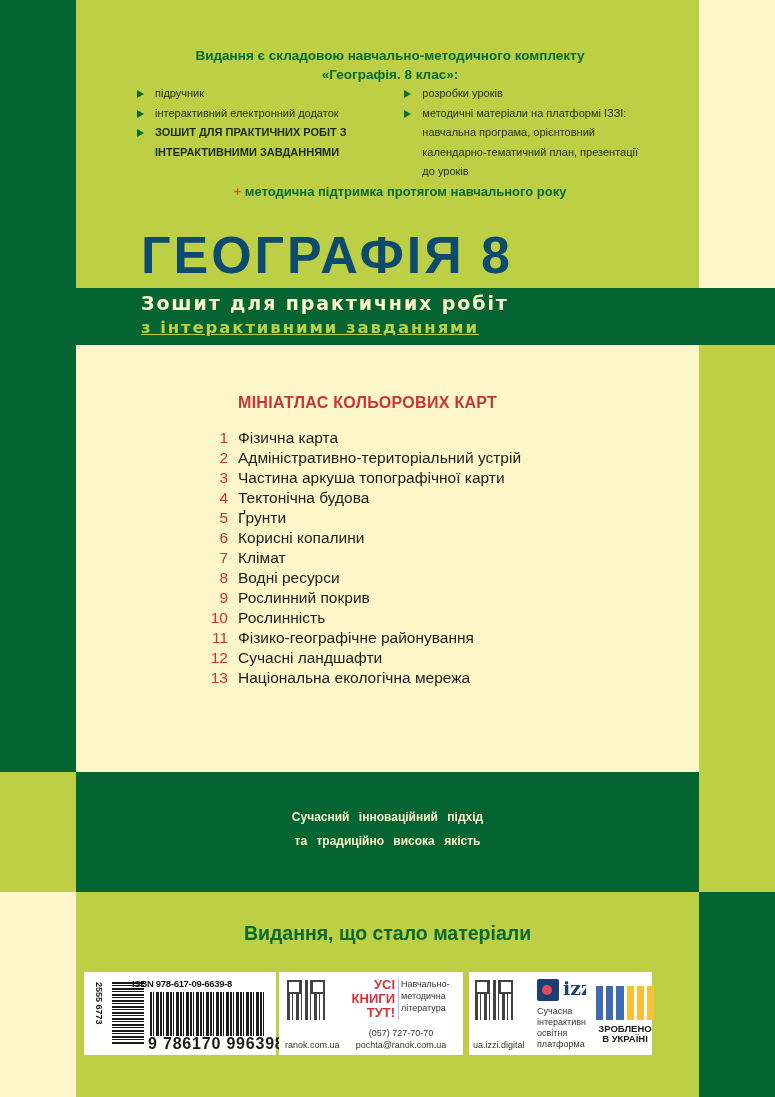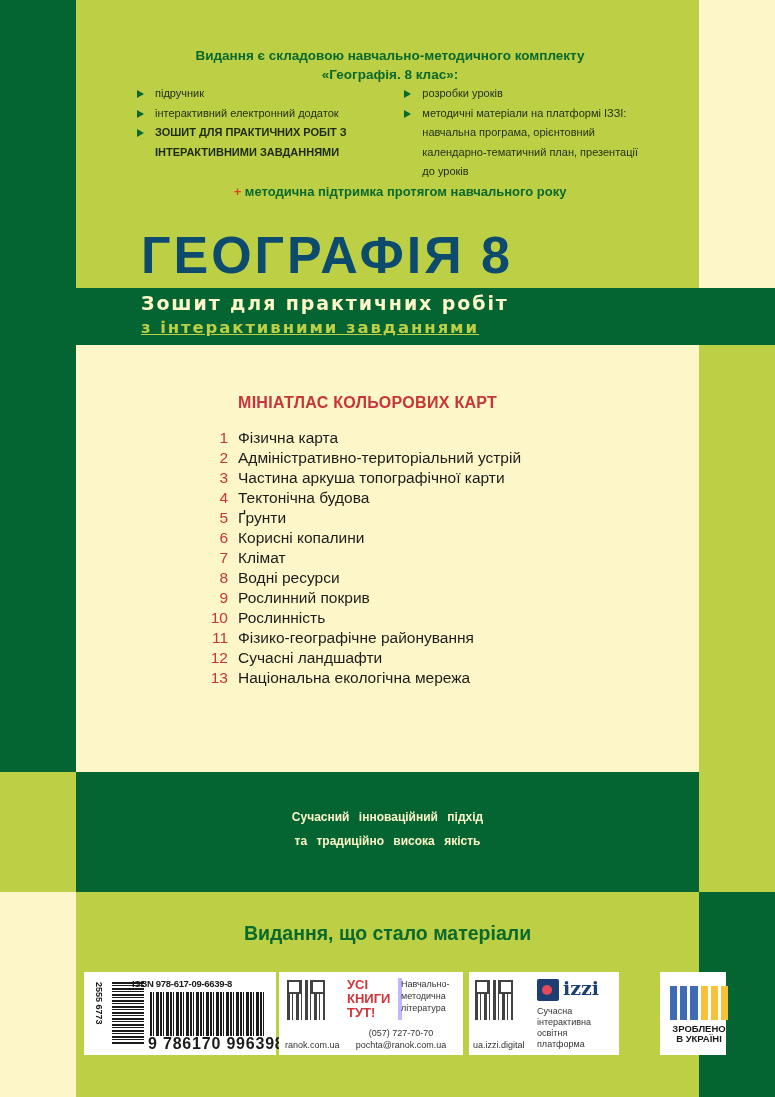--- a/index.html
+++ b/index.html
@@ -32,38 +32,38 @@
   .row { display:flex; height:20px; line-height:20px; font-size:15.5px; color:#1c1c1c; }
   .row .n { width:28px; text-align:right; color:#c8343a; padding-right:10px; }
 
   .slogan { position:absolute; left:76px; top:805px; width:623px; text-align:center; color:#fdf6c8; font-weight:bold; font-size:12px; line-height:24px; word-spacing:6px; }
   .classic { position:absolute; left:76px; top:922px; width:623px; text-align:center; color:#0a6a2c; font-weight:bold; font-size:19.5px; }
 
   .card { position:absolute; top:972px; height:83px; background:#ffffff; }
   .barcode-card { left:84px; width:192px; }
   .ranok-card { left:279px; width:184px; }
   .izzi-card { left:469px; width:150px; }
-  .made-card { left:660px; width:66px; }
+  .made-card { left:586px; width:66px; }
 
   .vbar { position:absolute; left:10px; top:10px; width:32px; height:63px;
           background:repeating-linear-gradient(to bottom, #1a1a1a 0 2px, #fff 2px 3px, #1a1a1a 3px 4px, #fff 4px 6px); left:28px; }
   .vnum { position:absolute; left:6px; top:10px; width:14px; height:63px; font-size:9px; font-weight:bold; writing-mode:vertical-rl; color:#1a1a1a; }
   .isbn { position:absolute; left:48px; top:6px; font-size:9.5px; font-weight:bold; color:#1a1a1a; letter-spacing:-0.3px; white-space:nowrap; }
   .hbar { position:absolute; left:66px; top:20px; width:116px; height:44px;
           background:repeating-linear-gradient(to right, #1a1a1a 0 2px, #fff 2px 3px, #1a1a1a 3px 4px, #fff 4px 6px, #1a1a1a 6px 9px, #fff 9px 10px); }
   .bnum { position:absolute; left:64px; top:63px; font-size:16px; font-weight:bold; color:#1a1a1a; letter-spacing:0.8px; white-space:nowrap; }
 
   .qr { position:absolute; width:38px; height:40px; background:
         repeating-linear-gradient(90deg, #222 0 3px, #fff 3px 5px, #222 5px 6px, #fff 6px 9px),
         #fff; opacity:0.85; }
   .qr::before, .qr::after { content:""; position:absolute; width:10px; height:10px; border:2px solid #222; background:#fff; }
   .qr::before { left:0; top:0; }
   .qr::after { right:0; top:0; }
   .site { position:absolute; font-size:9px; color:#333; white-space:nowrap; }
-  .books { position:absolute; left:68px; top:6px; width:48px; color:#d1343a; font-weight:bold; font-size:13px; line-height:14px; border-right:4px solid #c4b5fd; padding-right:3px; }
+  .books { position:absolute; left:68px; top:6px; width:48px; text-align:right; color:#d1343a; font-weight:bold; font-size:13px; line-height:14px; border-right:1px solid #c4b5fd; padding-right:3px; }
   .lit { position:absolute; left:122px; top:6px; font-size:9px; line-height:12px; color:#333; }
   .contacts { position:absolute; left:62px; top:55px; font-size:9px; color:#333; text-align:center; width:120px; line-height:12px; }
 
   .izzi-logo { position:absolute; left:68px; top:7px; width:78px; height:22px; }
   .izzi-sq { position:absolute; left:0; top:0; width:22px; height:22px; background:#1d3e72; border-radius:2px; }
   .izzi-sq::after { content:""; position:absolute; left:5px; top:6px; width:10px; height:10px; border-radius:50%; background:#e44a58; }
   .izzi-word { position:absolute; left:26px; top:-2px; font-size:19px; font-weight:bold; color:#1d3e72; font-family:"DejaVu Serif", serif; }
   .izzi-txt { position:absolute; left:68px; top:34px; font-size:9px; line-height:11px; color:#333; }
 
   .flag { position:absolute; left:10px; top:14px; width:58px; height:34px; display:flex; gap:3px; }

